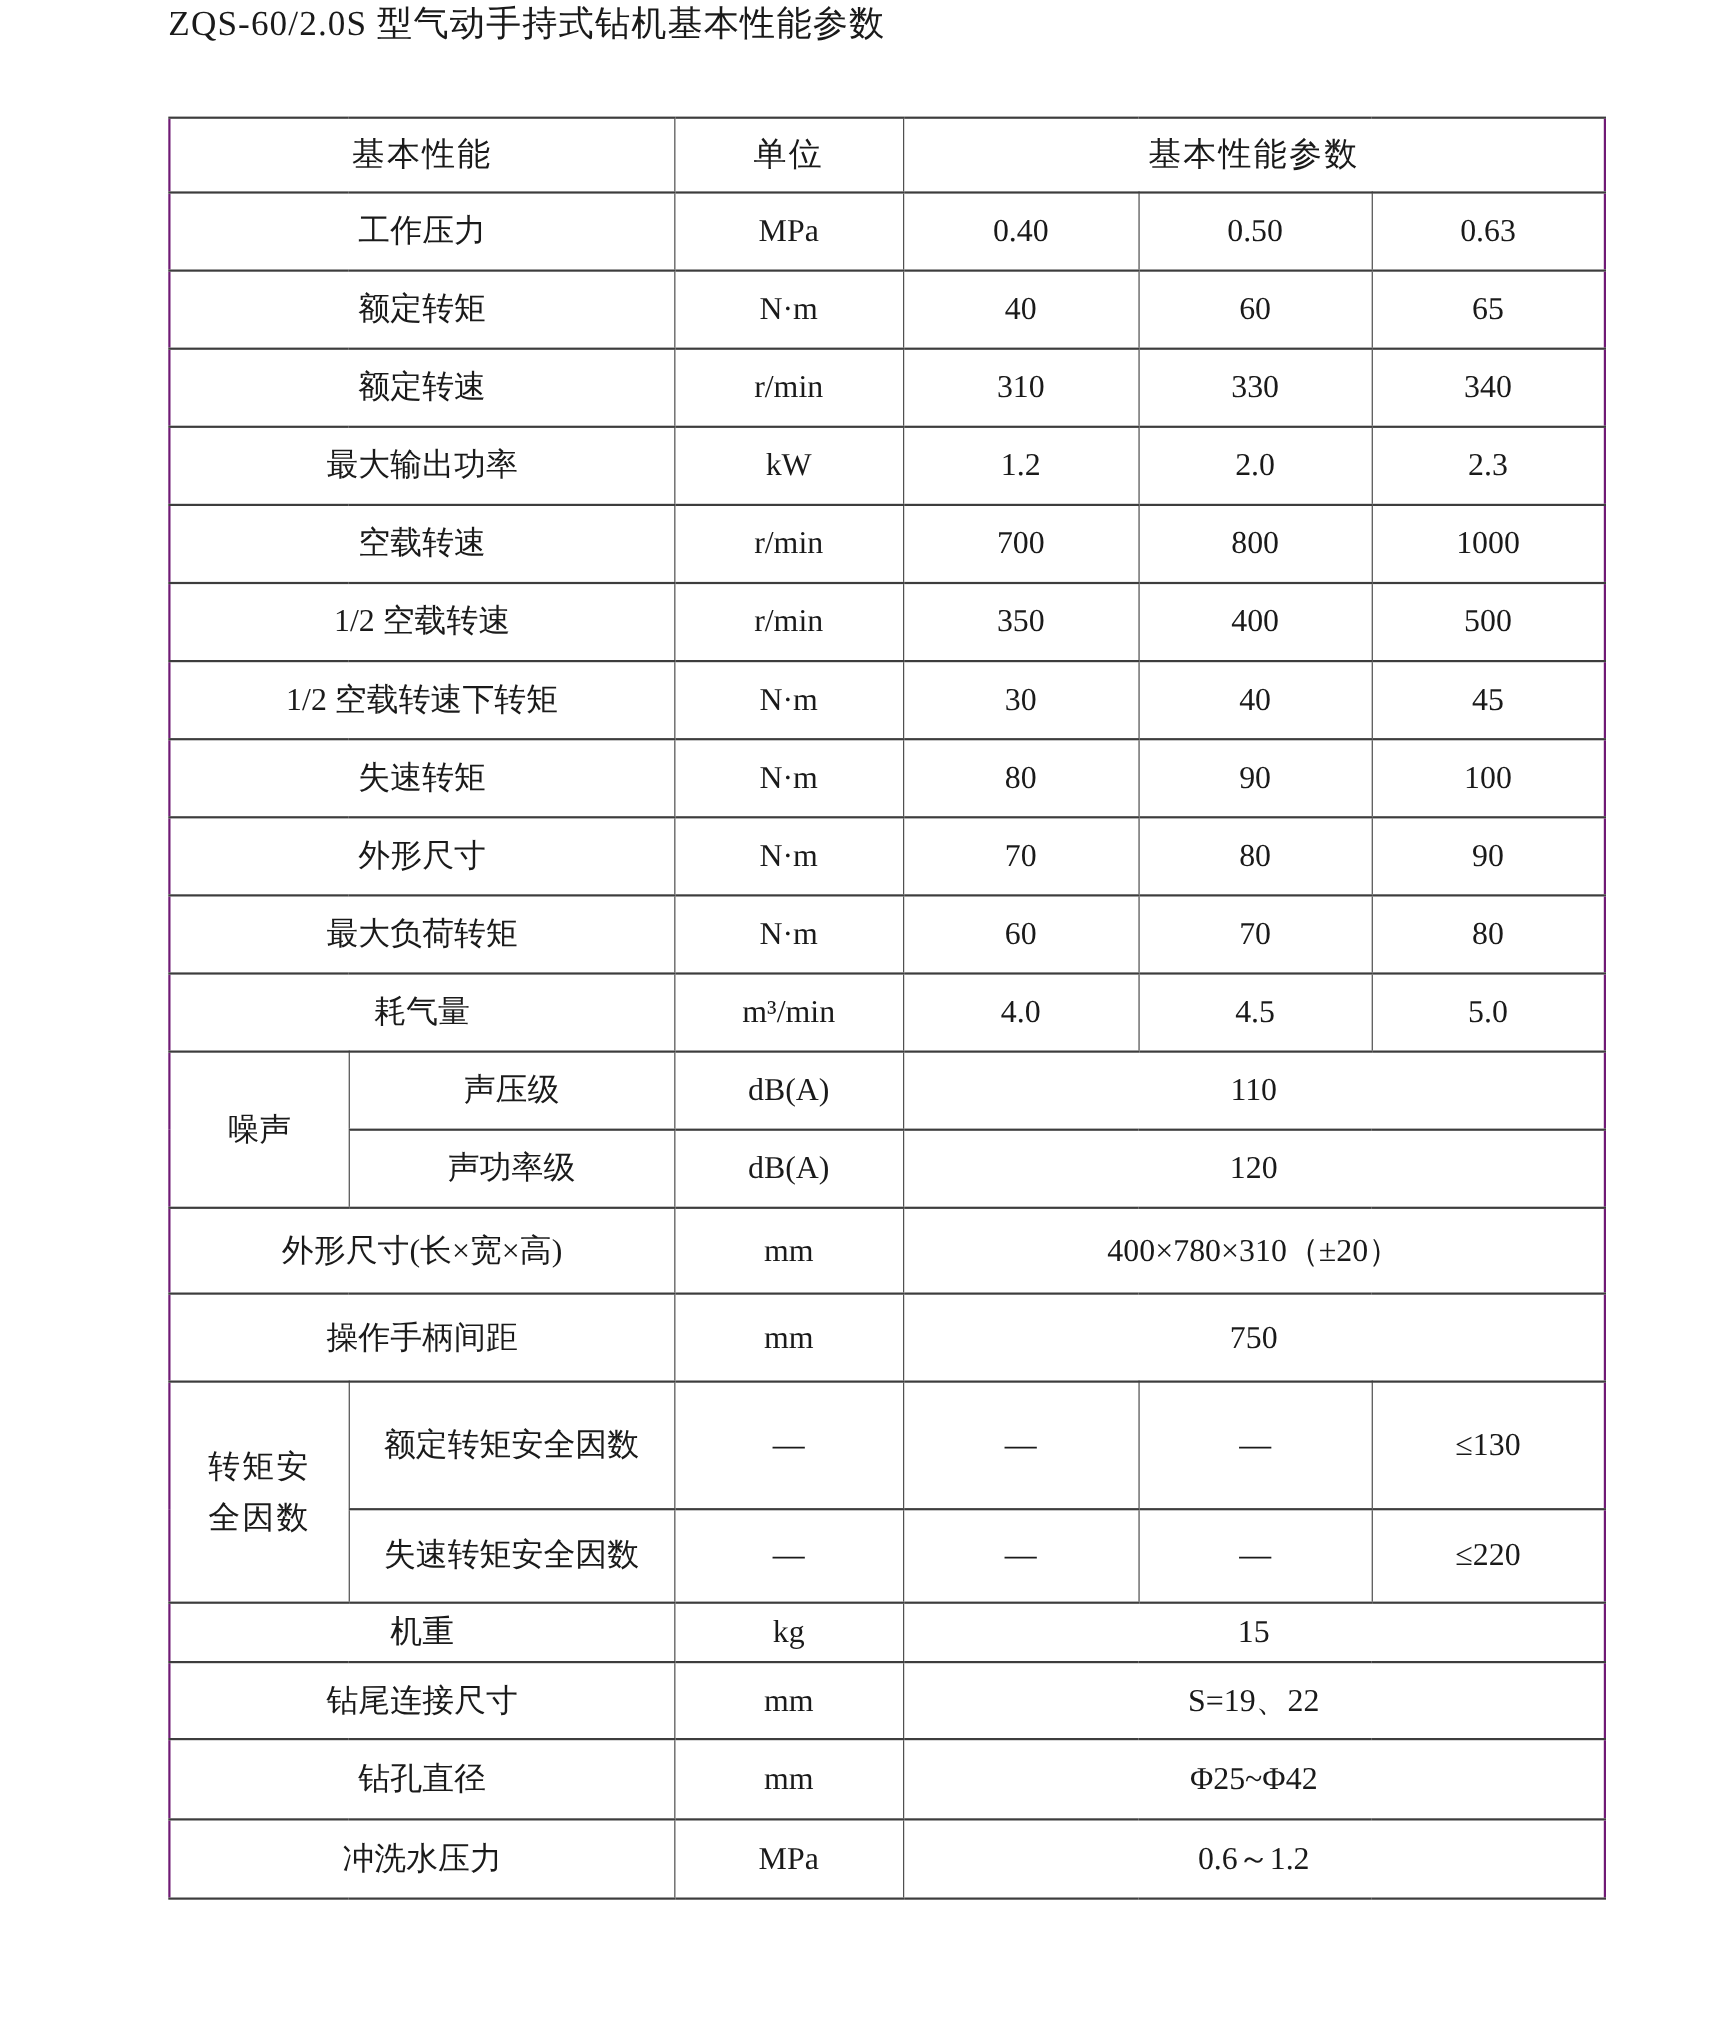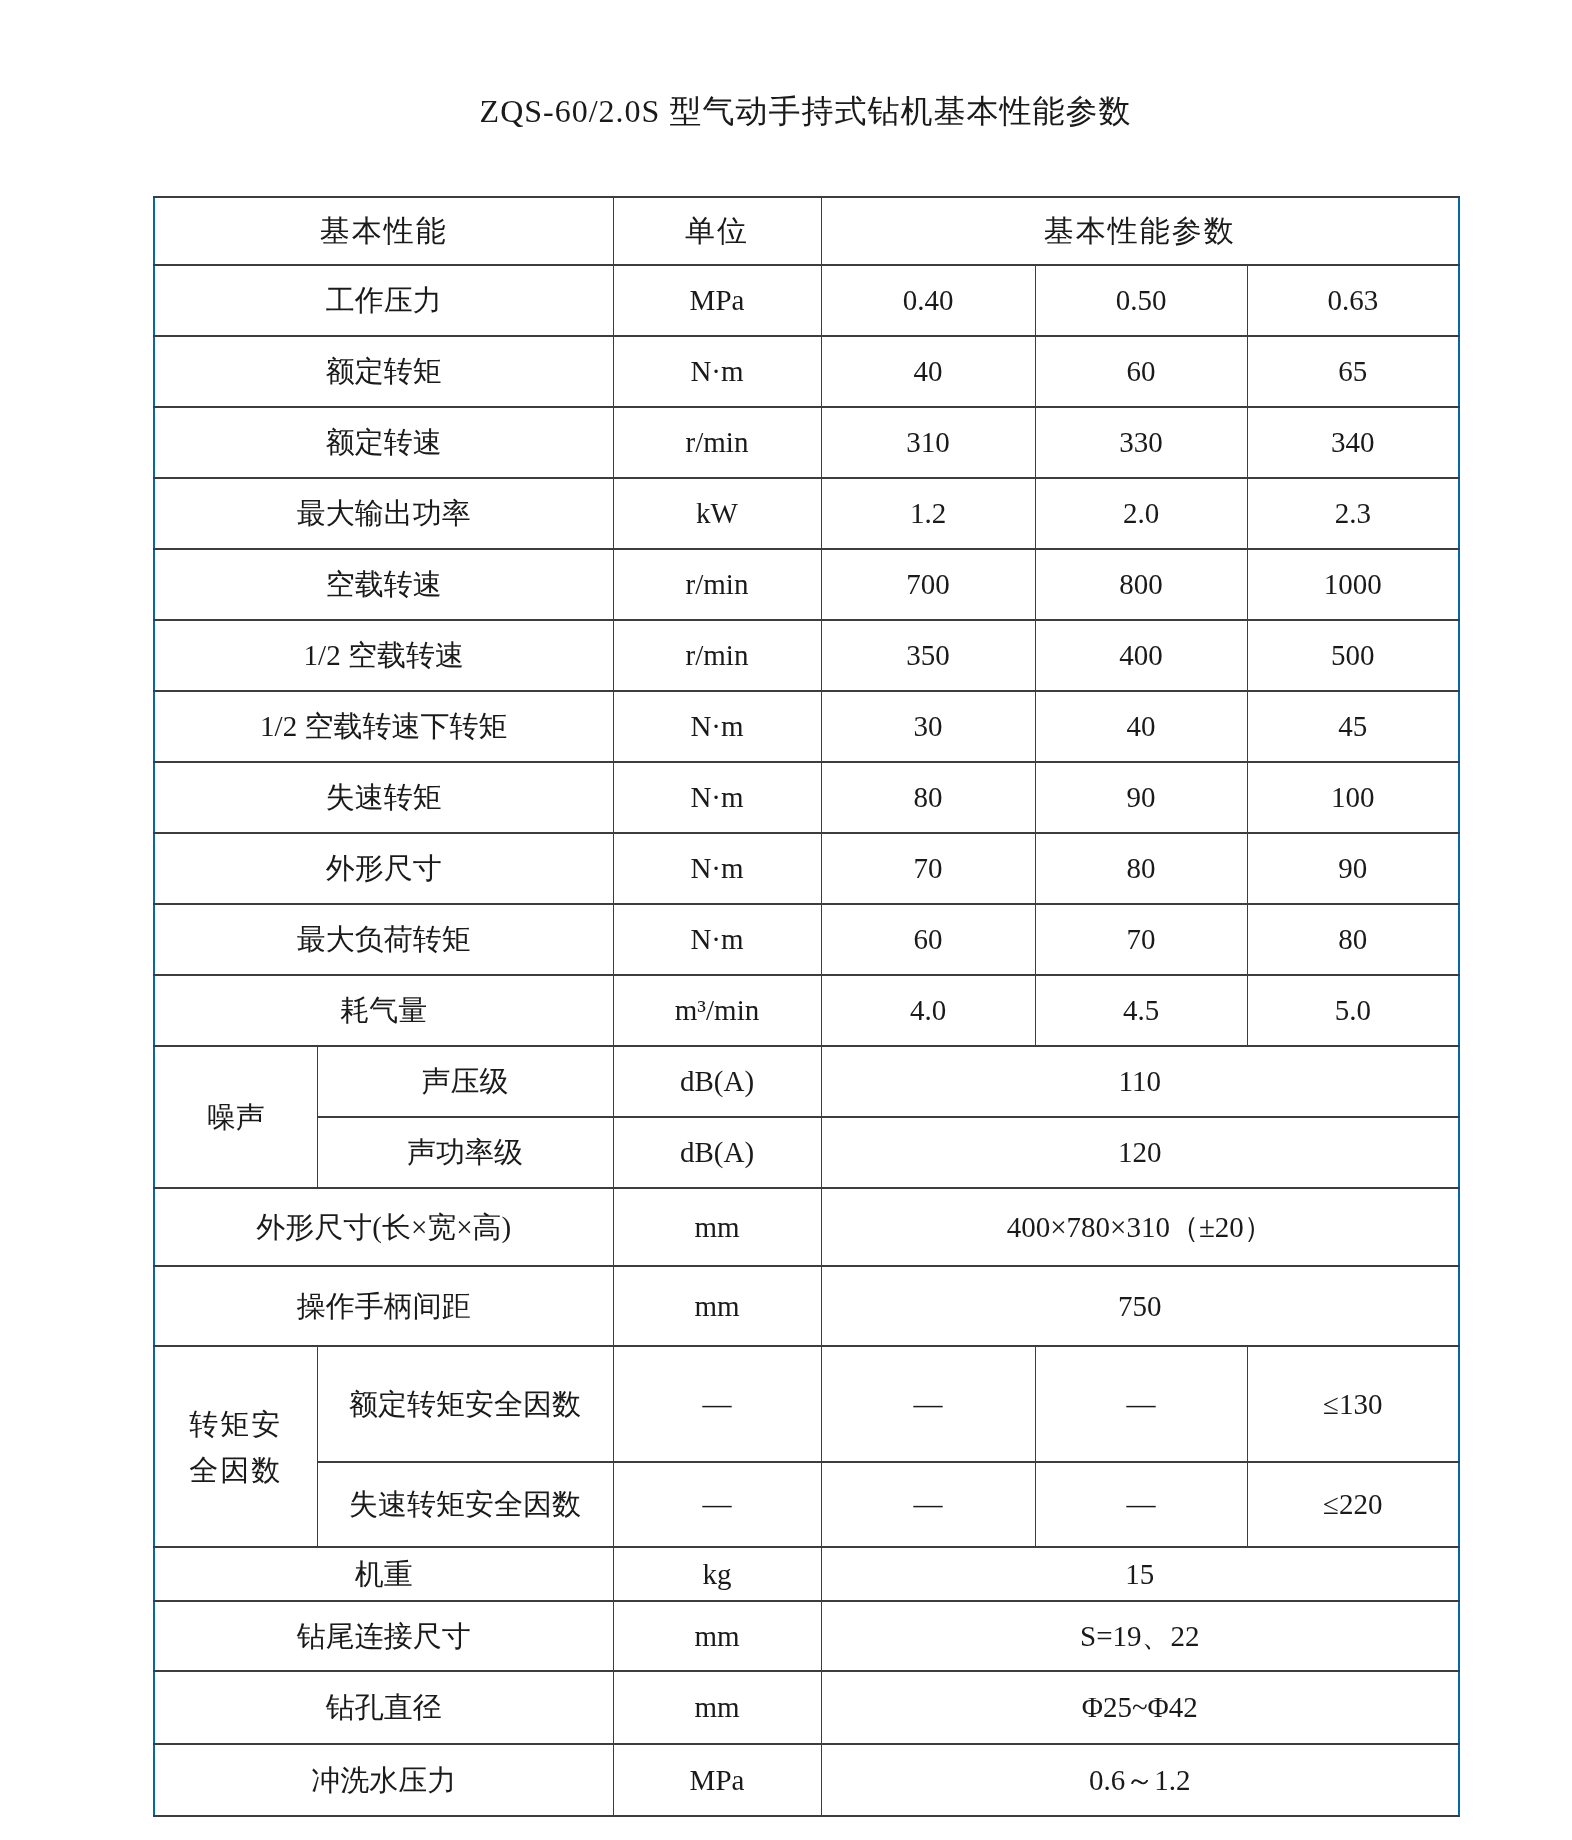--- a/index.html
+++ b/index.html
@@ -11,33 +11,31 @@
     width: 1572px;
     height: 1840px;
     position: relative;
     font-family: "Liberation Serif", "DejaVu Serif", serif;
     color: #1a1a1a;
     -webkit-font-smoothing: antialiased;
   }
   .doc-title {
     margin-left: 153px;
     width: 1305px;
-    padding-top: 90px;
-    text-align: center;
     font-size: 32px;
     line-height: 42px;
     letter-spacing: 1px;
     white-space: nowrap;
   }
   table.spec {
     border-collapse: collapse;
     table-layout: fixed;
     width: 1305px;
     margin: 64px 0 0 153px;
-    border: 2px solid #0369a1;
+    border: 2px solid #701a75;
   }
   table.spec td {
     border: 1px solid #3d3d3d;
     border-top-width: 2px;
     border-bottom-width: 2px;
     text-align: center;
     vertical-align: middle;
     font-size: 29px;
     line-height: 1.25;
     padding: 0 4px;

